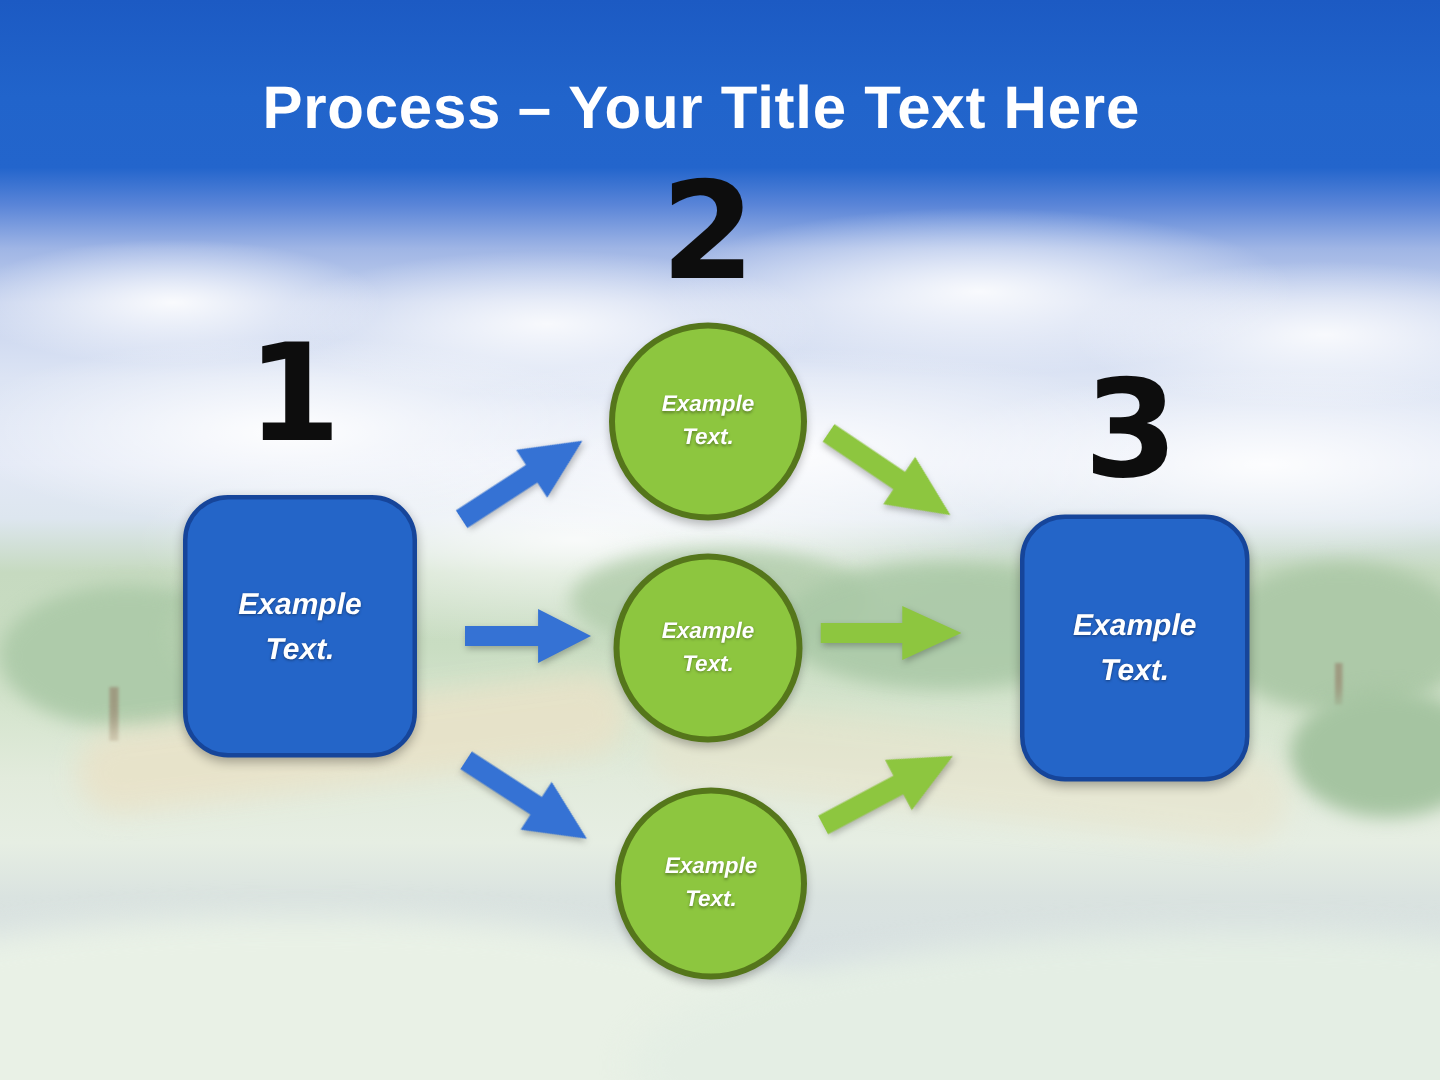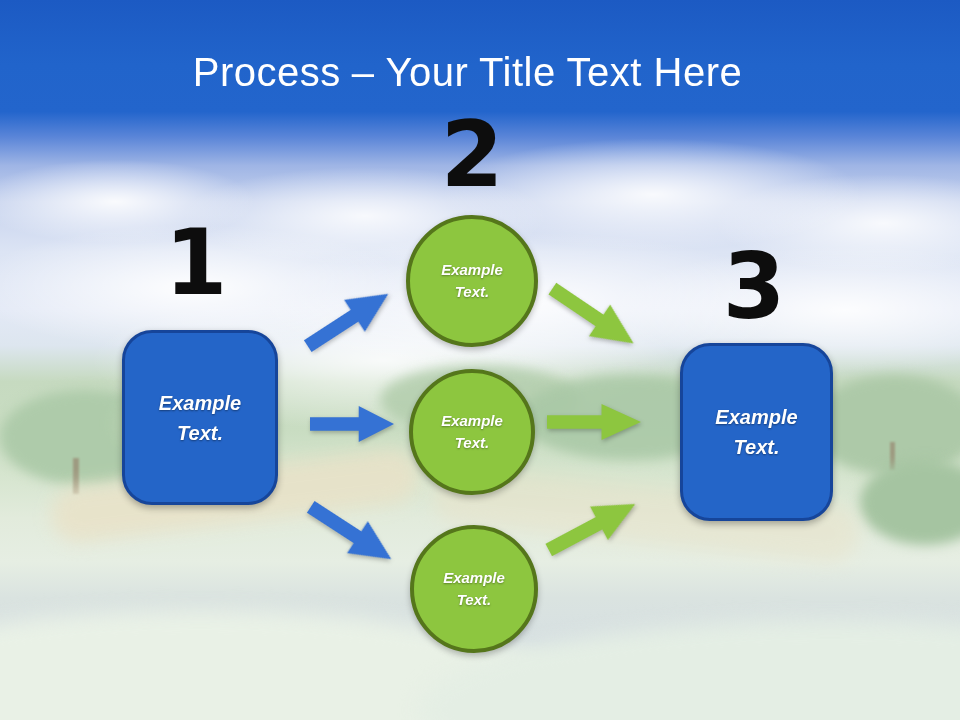--- a/index.html
+++ b/index.html
@@ -50,22 +50,22 @@
   .path-stripe{position:absolute;background:#e9e2c8;border-radius:50px;filter:blur(9px);}
   .hill{position:absolute;border-radius:50%;filter:blur(10px);}
 
   
   .title{
     position:absolute;top:50px;left:0;width:960px;text-align:center;
     transform:translateX(-22px);
     font-size:40px;color:var(--title-text,#fff);
     letter-spacing:.5px;white-space:nowrap;
   }
-  .title .bold{font-weight:normal;margin-left:19px;}
-  .title .rest{font-weight:normal;margin-left:11px;margin-top:16px;}
+  .title .bold{font-weight:bold;margin-left:19px;}
+  .title .rest{font-weight:bold;margin-left:11px;margin-top:16px;}
 
   
   .step-number{
     position:absolute;width:140px;text-align:center;
     font-family:"DejaVu Sans", sans-serif;
     font-weight:bold;font-size:90px;line-height:1;
     color:var(--number-color,#0d0d0d);
   }
   .num-1{left:126px;top:218px;}
   .num-2{left:402px;top:110px;}

